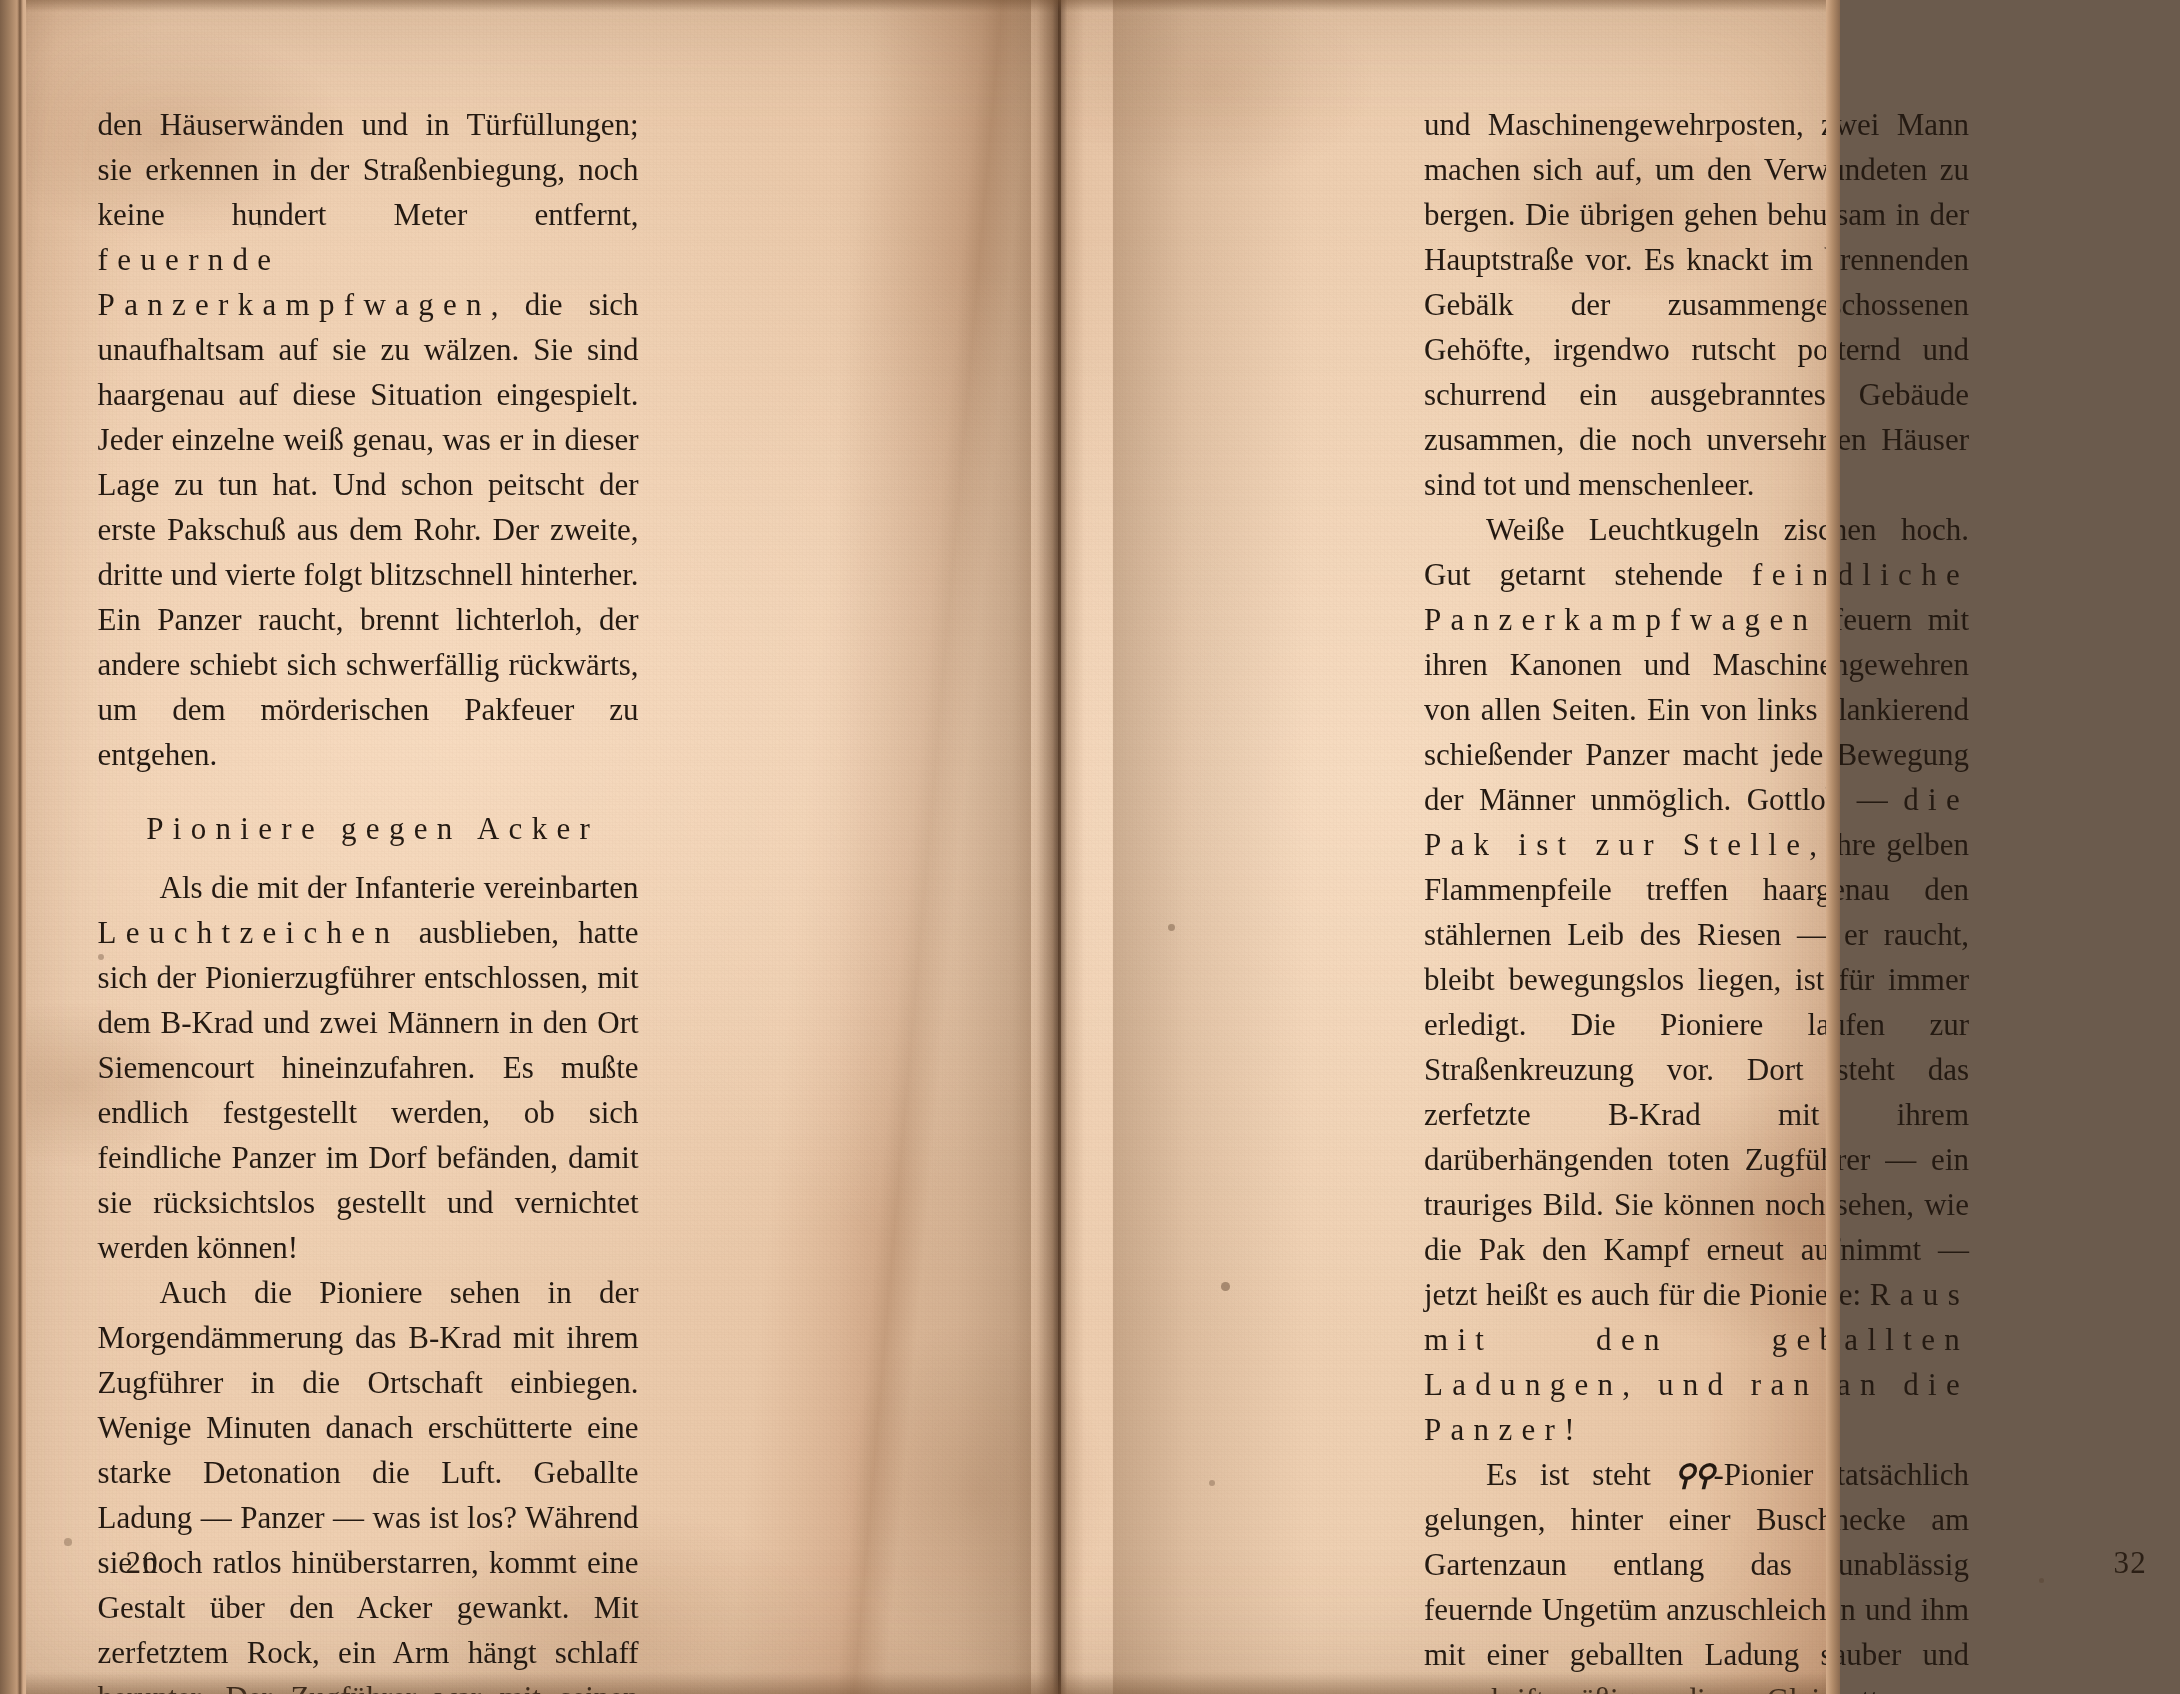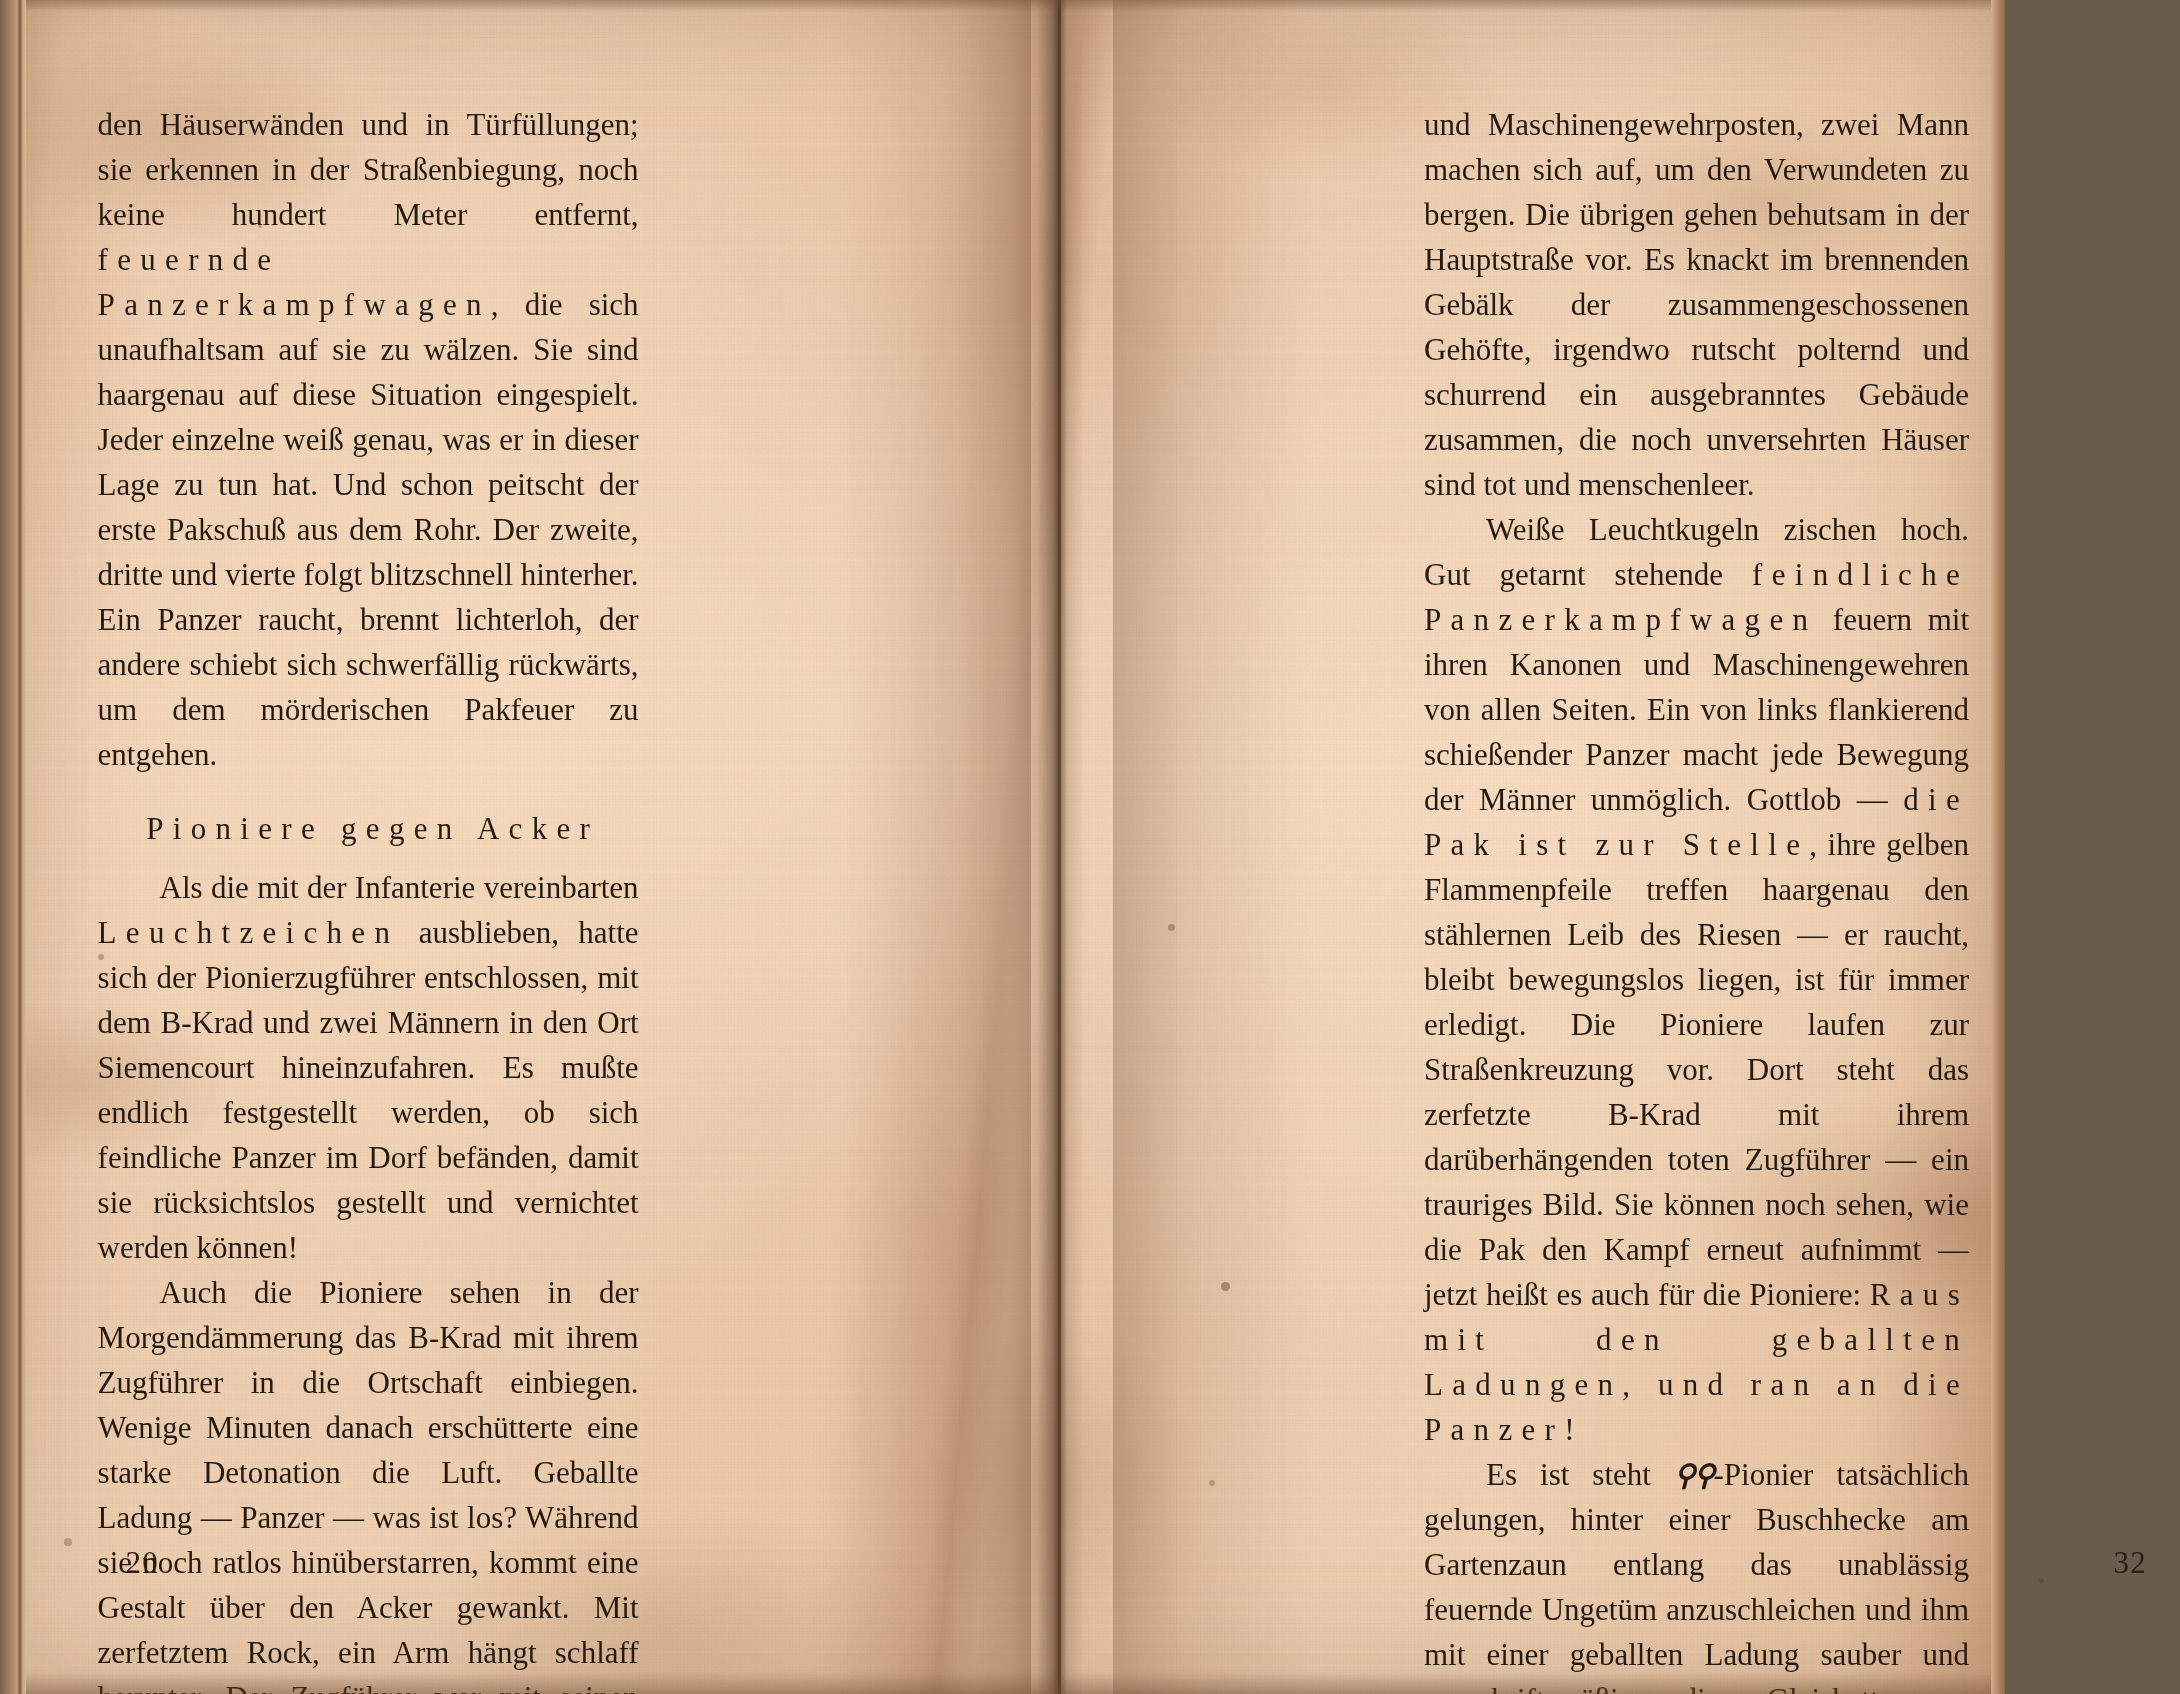--- a/index.html
+++ b/index.html
@@ -10,21 +10,21 @@
   body {
     width: 2181px;
     height: 1694px;
     overflow: hidden;
     font-family: "Liberation Serif", "DejaVu Serif", serif;
   }
 
   
   #book-spread {
     position: relative;
-    width: 2005px;
+    width: 1840px;
     height: 1694px;
     background:
       radial-gradient(ellipse 70% 55% at 26% 42%, rgba(255,230,205,0.55) 0%, rgba(255,225,198,0.0) 62%),
       radial-gradient(ellipse 70% 55% at 74% 46%, rgba(255,232,208,0.50) 0%, rgba(255,225,198,0.0) 62%),
       linear-gradient(95deg, #cfa98a 0%, #e7c3a3 3%, #edcdaf 8%, #eecfb1 24%, #e9c8a9 44%, #d8b090 49.5%,
                       #cba383 50.4%, #e2bfa0 52%, #edcdaf 60%, #eed0b2 76%, #e8c6a6 92%, #d6ab89 99%, #b89071 100%);
     box-shadow: inset 0 0 136px rgba(120,85,55,0.32);
   }
 
   

